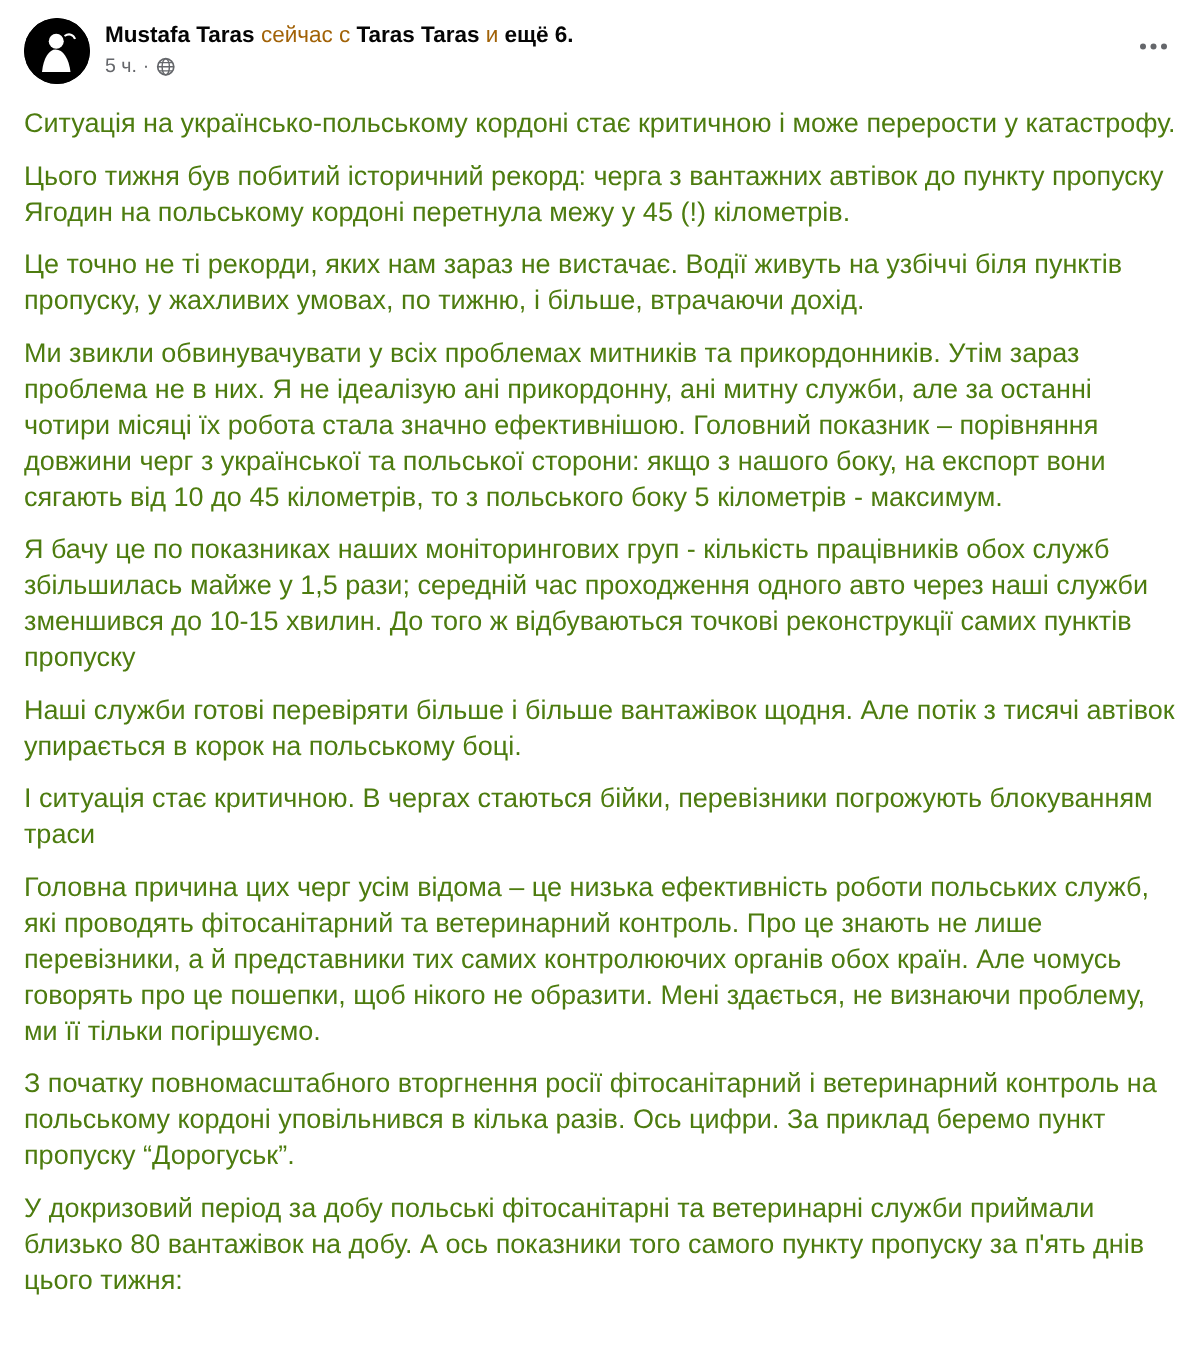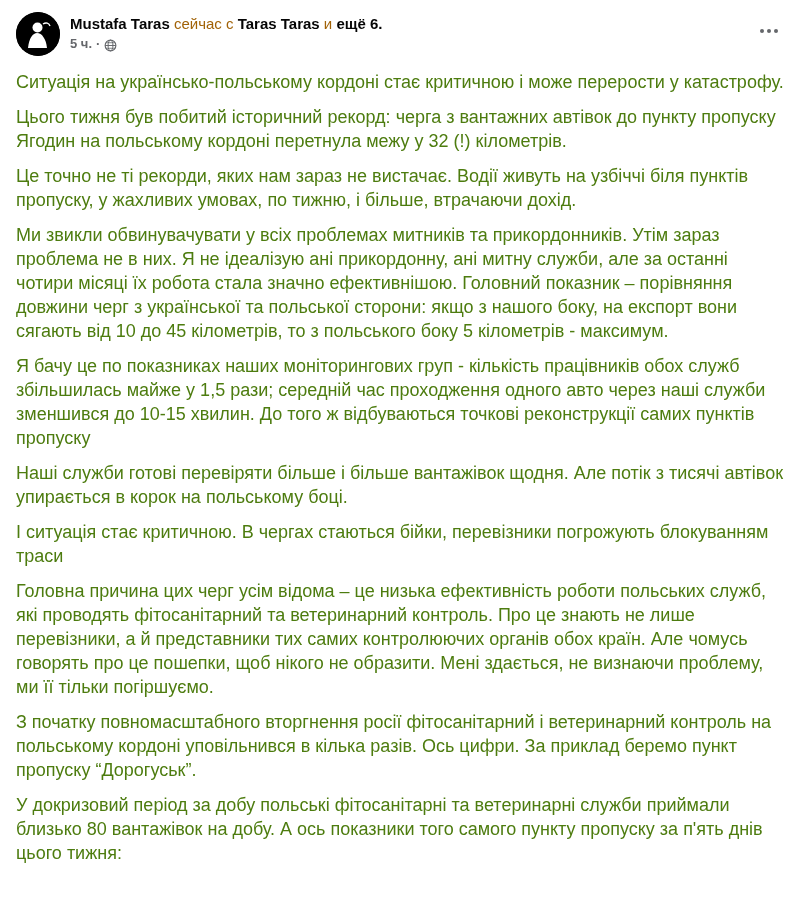--- a/index.html
+++ b/index.html
@@ -49,23 +49,22 @@
   .name-line .plain {
     font-weight: 400;
     color: #a16207;
   }
   .meta-line {
     margin-top: 2px;
     font-size: 13px;
     line-height: 16px;
     color: #65676B;
     display: flex;
-    align-items: flex-end;
+    align-items: center;
     gap: 4px;
-    font-weight: bold;
   }
   .meta-line .globe {
     display: inline-block;
   }
   .menu-btn {
     margin-left: auto;
     padding: 8px 4px;
     cursor: pointer;
     color: #65676B;
   }
@@ -175,21 +174,21 @@
         <circle cx="4" cy="11" r="2" fill="#65676B"></circle>
         <circle cx="11" cy="11" r="2" fill="#65676B"></circle>
         <circle cx="18" cy="11" r="2" fill="#65676B"></circle>
       </svg>
     </div>
 
   </div>
 
   <div class="post-body">
       <p class="post-paragraph">Ситуація на українсько-польському кордоні стає критичною і може перерости у катастрофу.</p>
-      <p class="post-paragraph">Цього тижня був побитий історичний рекорд: черга з вантажних автівок до пункту пропуску Ягодин на польському кордоні перетнула межу у 32 (!) кілометрів.</p>
+      <p class="post-paragraph">Цього тижня був побитий історичний рекорд: черга з вантажних автівок до пункту пропуску Ягодин на польському кордоні перетнула межу у 45 (!) кілометрів.</p>
       <p class="post-paragraph">Це точно не ті рекорди, яких нам зараз не вистачає. Водії живуть на узбіччі біля пунктів пропуску, у жахливих умовах, по тижню, і більше, втрачаючи дохід.</p>
       <p class="post-paragraph">Ми звикли обвинувачувати у всіх проблемах митників та прикордонників. Утім зараз проблема не в них. Я не ідеалізую ані прикордонну, ані митну служби, але за останні чотири місяці їх робота стала значно ефективнішою. Головний показник – порівняння довжини черг з української та польської сторони: якщо з нашого боку, на експорт вони сягають від 10 до 45 кілометрів, то з польського боку 5 кілометрів - максимум.</p>
       <p class="post-paragraph">Я бачу це по показниках наших моніторингових груп - кількість працівників обох служб збільшилась майже у 1,5 рази; середній час проходження одного авто через наші служби зменшився до 10-15 хвилин. До того ж відбуваються точкові реконструкції самих пунктів пропуску</p>
       <p class="post-paragraph">Наші служби готові перевіряти більше і більше вантажівок щодня. Але потік з тисячі автівок упирається в корок на польському боці.</p>
       <p class="post-paragraph">І ситуація стає критичною. В чергах стаються бійки, перевізники погрожують блокуванням траси</p>
       <p class="post-paragraph">Головна причина цих черг усім відома – це низька ефективність роботи польських служб, які проводять фітосанітарний та ветеринарний контроль. Про це знають не лише перевізники, а й представники тих самих контролюючих органів обох країн. Але чомусь говорять про це пошепки, щоб нікого не образити. Мені здається, не визнаючи проблему, ми її тільки погіршуємо.</p>
       <p class="post-paragraph">З початку повномасштабного вторгнення росії фітосанітарний і ветеринарний контроль на польському кордоні уповільнився в кілька разів. Ось цифри. За приклад беремо пункт пропуску “Дорогуськ”.</p>
       <p class="post-paragraph">У докризовий період за добу польські фітосанітарні та ветеринарні служби приймали близько 80 вантажівок на добу. А ось показники того самого пункту пропуску за п'ять днів цього тижня:</p>
     </div>
 

